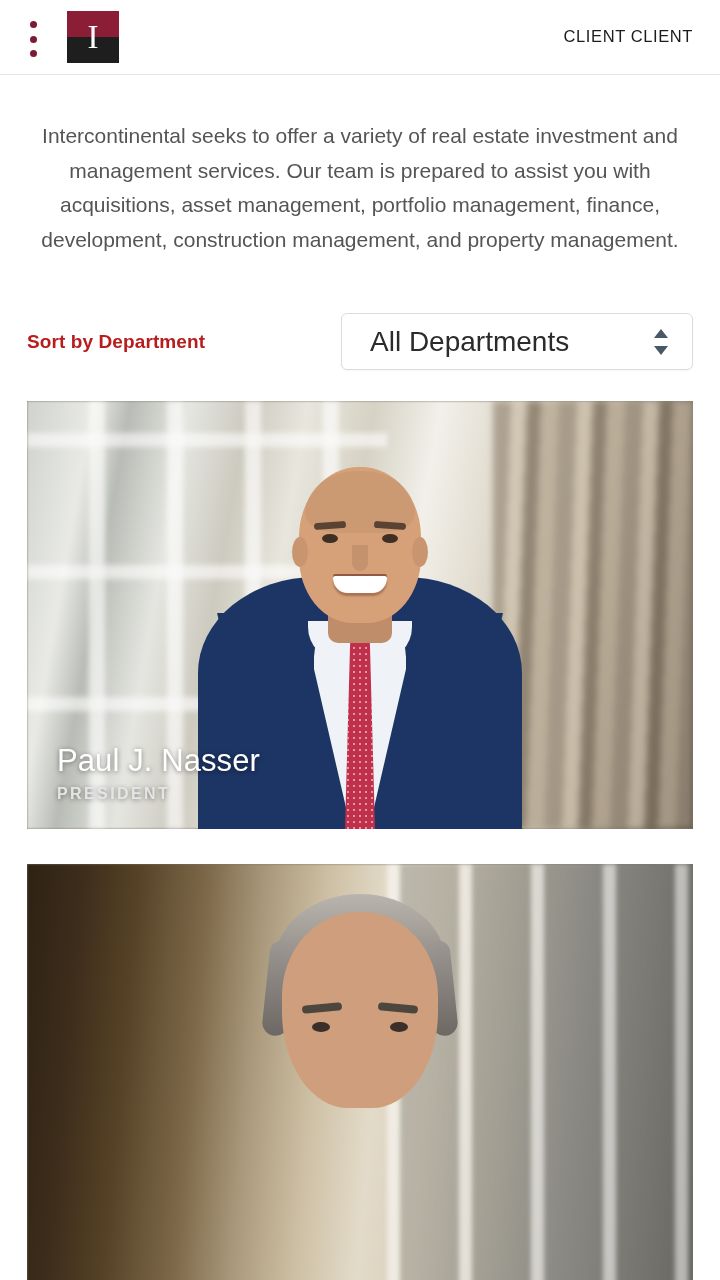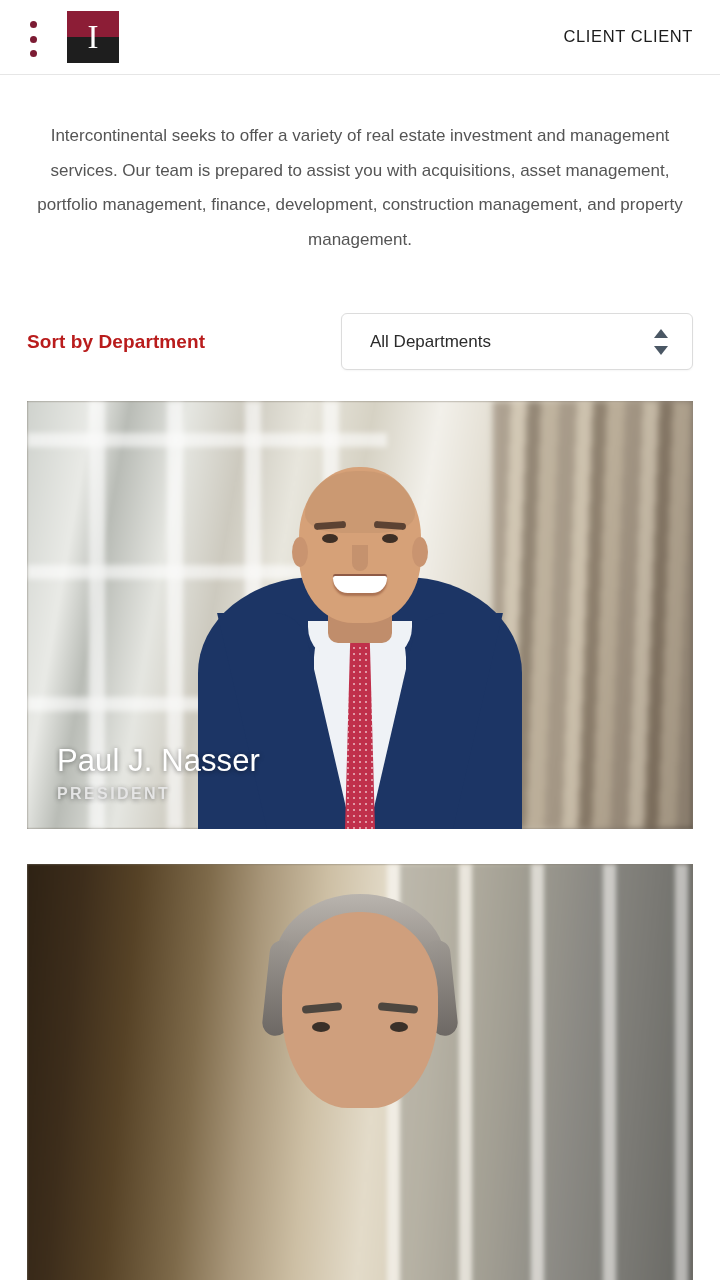--- a/index.html
+++ b/index.html
@@ -106,21 +106,21 @@
     line-height: 1;
     font-weight: 300;
     color: #8c2336;
     letter-spacing: -1px;
   }
 
   .intro-copy {
     margin: 44px auto 0 auto;
     width: 672px;
     text-align: center;
-    font-size: 17px;
+    font-size: 21px;
     line-height: 34.5px;
     font-weight: 300;
     color: #555555;
   }
 
   
   .filters {
     margin-top: 56px;
     padding: 0 27px;
   }
@@ -145,21 +145,21 @@
     background: #ffffff;
     border: 1px solid #dcdcdc;
     border-radius: 6px;
     box-shadow: 0 1px 2px rgba(0,0,0,0.04);
     display: flex;
     align-items: center;
     cursor: pointer;
   }
   .select-value {
     padding-left: 28px;
-    font-size: 17px;
+    font-size: 28px;
     font-weight: 400;
     color: #2b2b2b;
   }
   .select-arrows {
     position: absolute;
     right: 24px;
     top: 50%;
     transform: translateY(-50%);
     width: 15px;
     height: 26px;

